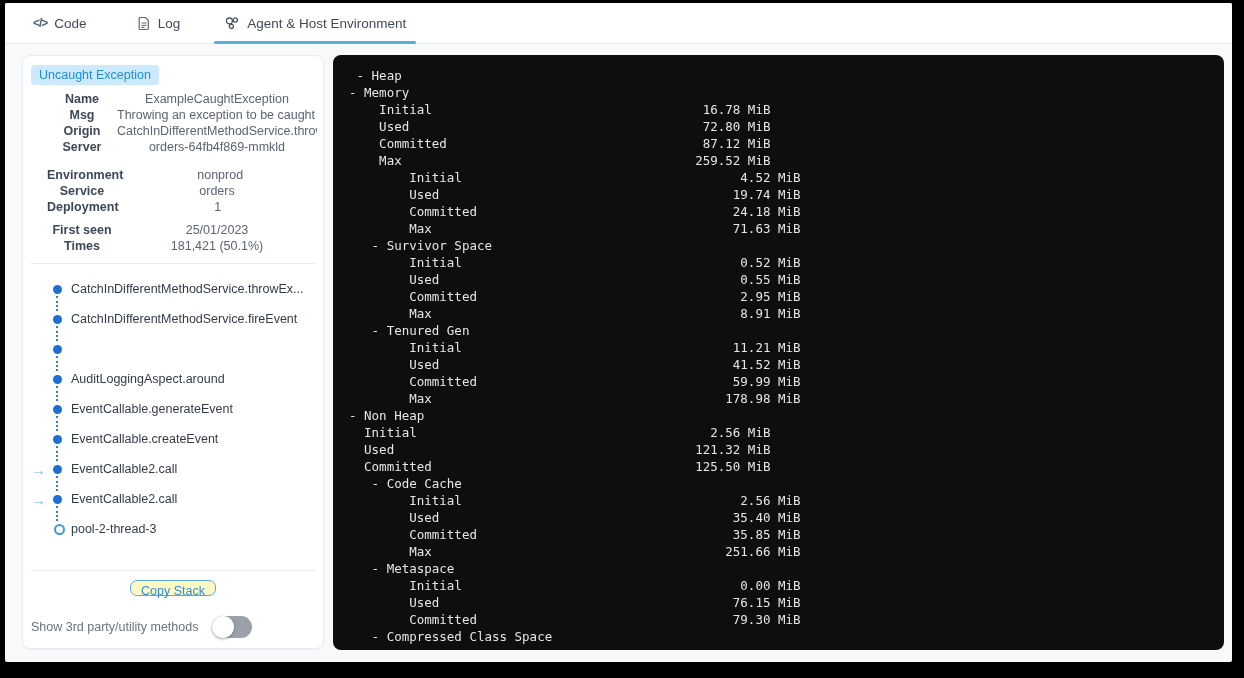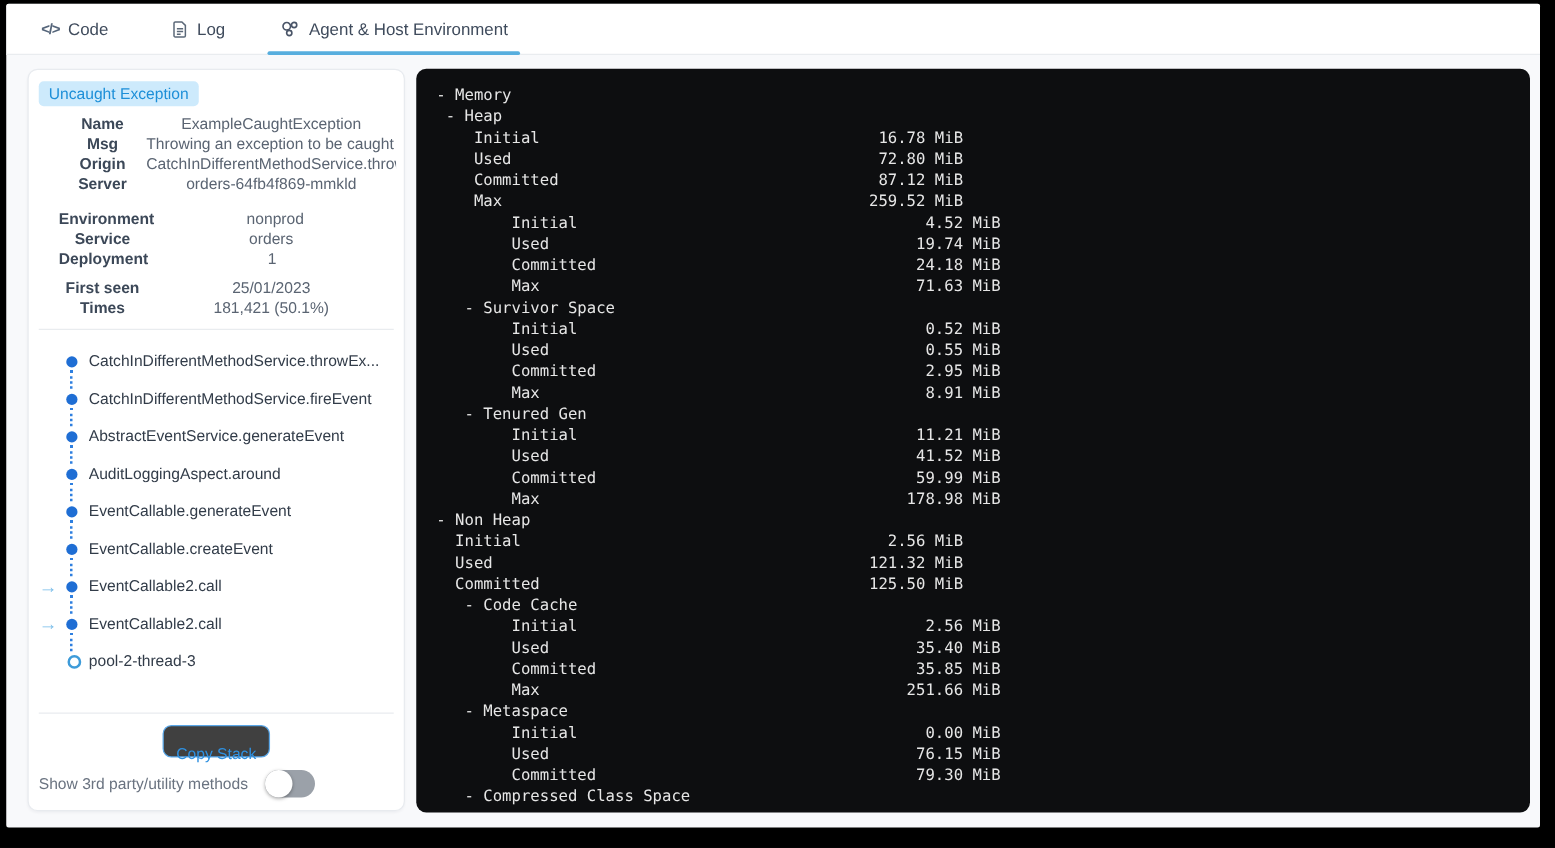--- a/index.html
+++ b/index.html
@@ -27,21 +27,21 @@
   .divider{position:absolute;left:8px;right:8px;height:1px;background:#e9ecef;}
   
   .stack{position:absolute;left:0;top:218px;width:100%;}
   .sitem{position:absolute;left:0;height:30px;width:100%;display:flex;align-items:center;cursor:pointer;}
   .sdot{position:absolute;left:30px;width:9px;height:9px;border-radius:50%;background:#1f6ed4;}
   .sdot.hollow{background:#fff;border:2px solid #3d9bd9;width:7px;height:7px;left:31px;}
   .sarrow{position:absolute;left:8px;color:#79bdea;font-size:15px;font-weight:bold;line-height:1;}
   .slabel{position:absolute;left:48px;right:4px;font-size:12.5px;color:#323c49;white-space:nowrap;overflow:hidden;}
   .sconn{position:absolute;left:33px;width:0;height:15px;border-left:2px dotted #2e7fe0;}
   .copy-btn{position:absolute;left:50%;transform:translateX(-50%);top:524px;height:16px;
-    padding:12px 10px;background:#404040;border:1.5px solid #5aa7e8;border-radius:7px;color:#2e90e0;
+    padding:0 10px;background:#fef9c3;border:1.5px solid #5aa7e8;border-radius:7px;color:#2e90e0;
     font-size:12.5px;font-family:"Liberation Sans",sans-serif;cursor:pointer;line-height:21px;}
   .toggle-row{position:absolute;left:8px;top:560px;width:284px;height:22px;display:flex;align-items:center;}
   .toggle-label{font-size:12.5px;color:#6a7380;flex:0 0 auto;}
   .toggle{margin-left:14px;width:40px;height:22px;border-radius:11px;background:#9ba1a9;position:relative;cursor:pointer;}
   .toggle .knob{position:absolute;left:0px;top:0px;width:22px;height:22px;border-radius:50%;
     background:#fff;box-shadow:0 1px 3px rgba(0,0,0,.35);}
   
   .terminal{position:absolute;left:328px;top:52px;width:891px;height:595px;background:#0d0e10;
     border-radius:8px;overflow:hidden;color:#e6e6e6;}
   .term-inner{position:absolute;left:16px;top:12px;right:4px;
@@ -134,21 +134,20 @@
           <span class="slabel">CatchInDifferentMethodService.throwEx...</span>
         </div>
         <div class="sconn" style="top: 22px;"></div>
         <div class="sitem" style="top: 30px;">
           <span class="sdot"></span>
           <span class="slabel">CatchInDifferentMethodService.fireEvent</span>
         </div>
         <div class="sconn" style="top: 52px;"></div>
         <div class="sitem" style="top: 60px;">
           <span class="sdot"></span>
-          <span class="slabel">AbstractEventService.generateEvent</span>
         </div>
         <div class="sconn" style="top: 82px;"></div>
         <div class="sitem" style="top: 90px;">
           <span class="sdot"></span>
           <span class="slabel">AuditLoggingAspect.around</span>
         </div>
         <div class="sconn" style="top: 112px;"></div>
         <div class="sitem" style="top: 120px;">
           <span class="sdot"></span>
           <span class="slabel">EventCallable.generateEvent</span>
@@ -184,22 +183,22 @@
     <div class="toggle-row">
       <span class="toggle-label">Show 3rd party/utility methods</span>
       <span class="toggle">
           <span class="knob"></span>
         </span>
     </div>
   </div>
 
   <div class="terminal">
     <div class="term-inner" id="term-lines">
+        <div class="tline"> - Heap</div>
         <div class="tline">- Memory</div>
-        <div class="tline"> - Heap</div>
         <div class="tline">    Initial                                    16.78 MiB</div>
         <div class="tline">    Used                                       72.80 MiB</div>
         <div class="tline">    Committed                                  87.12 MiB</div>
         <div class="tline">    Max                                       259.52 MiB</div>
         <div class="tline">        Initial                                     4.52 MiB</div>
         <div class="tline">        Used                                       19.74 MiB</div>
         <div class="tline">        Committed                                  24.18 MiB</div>
         <div class="tline">        Max                                        71.63 MiB</div>
         <div class="tline">   - Survivor Space</div>
         <div class="tline">        Initial                                     0.52 MiB</div>

